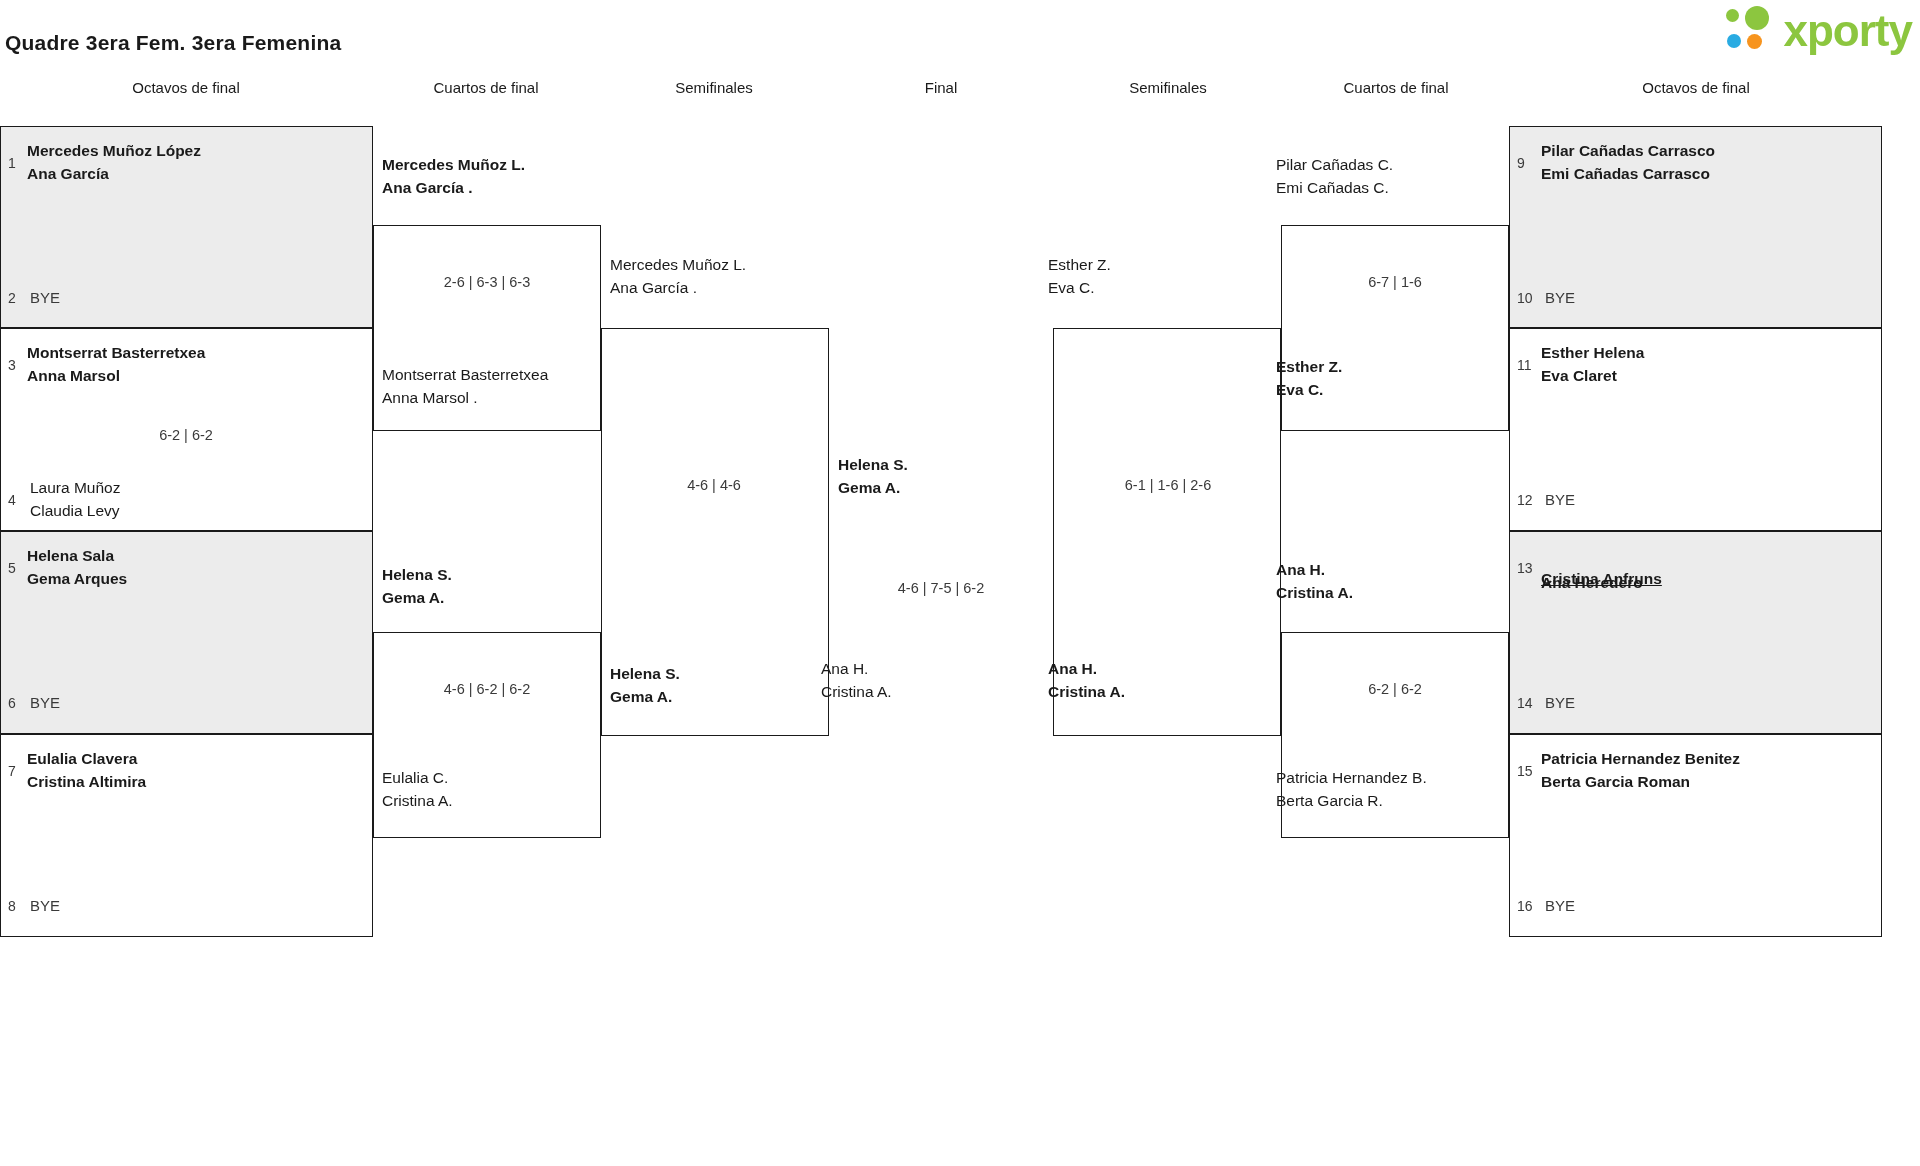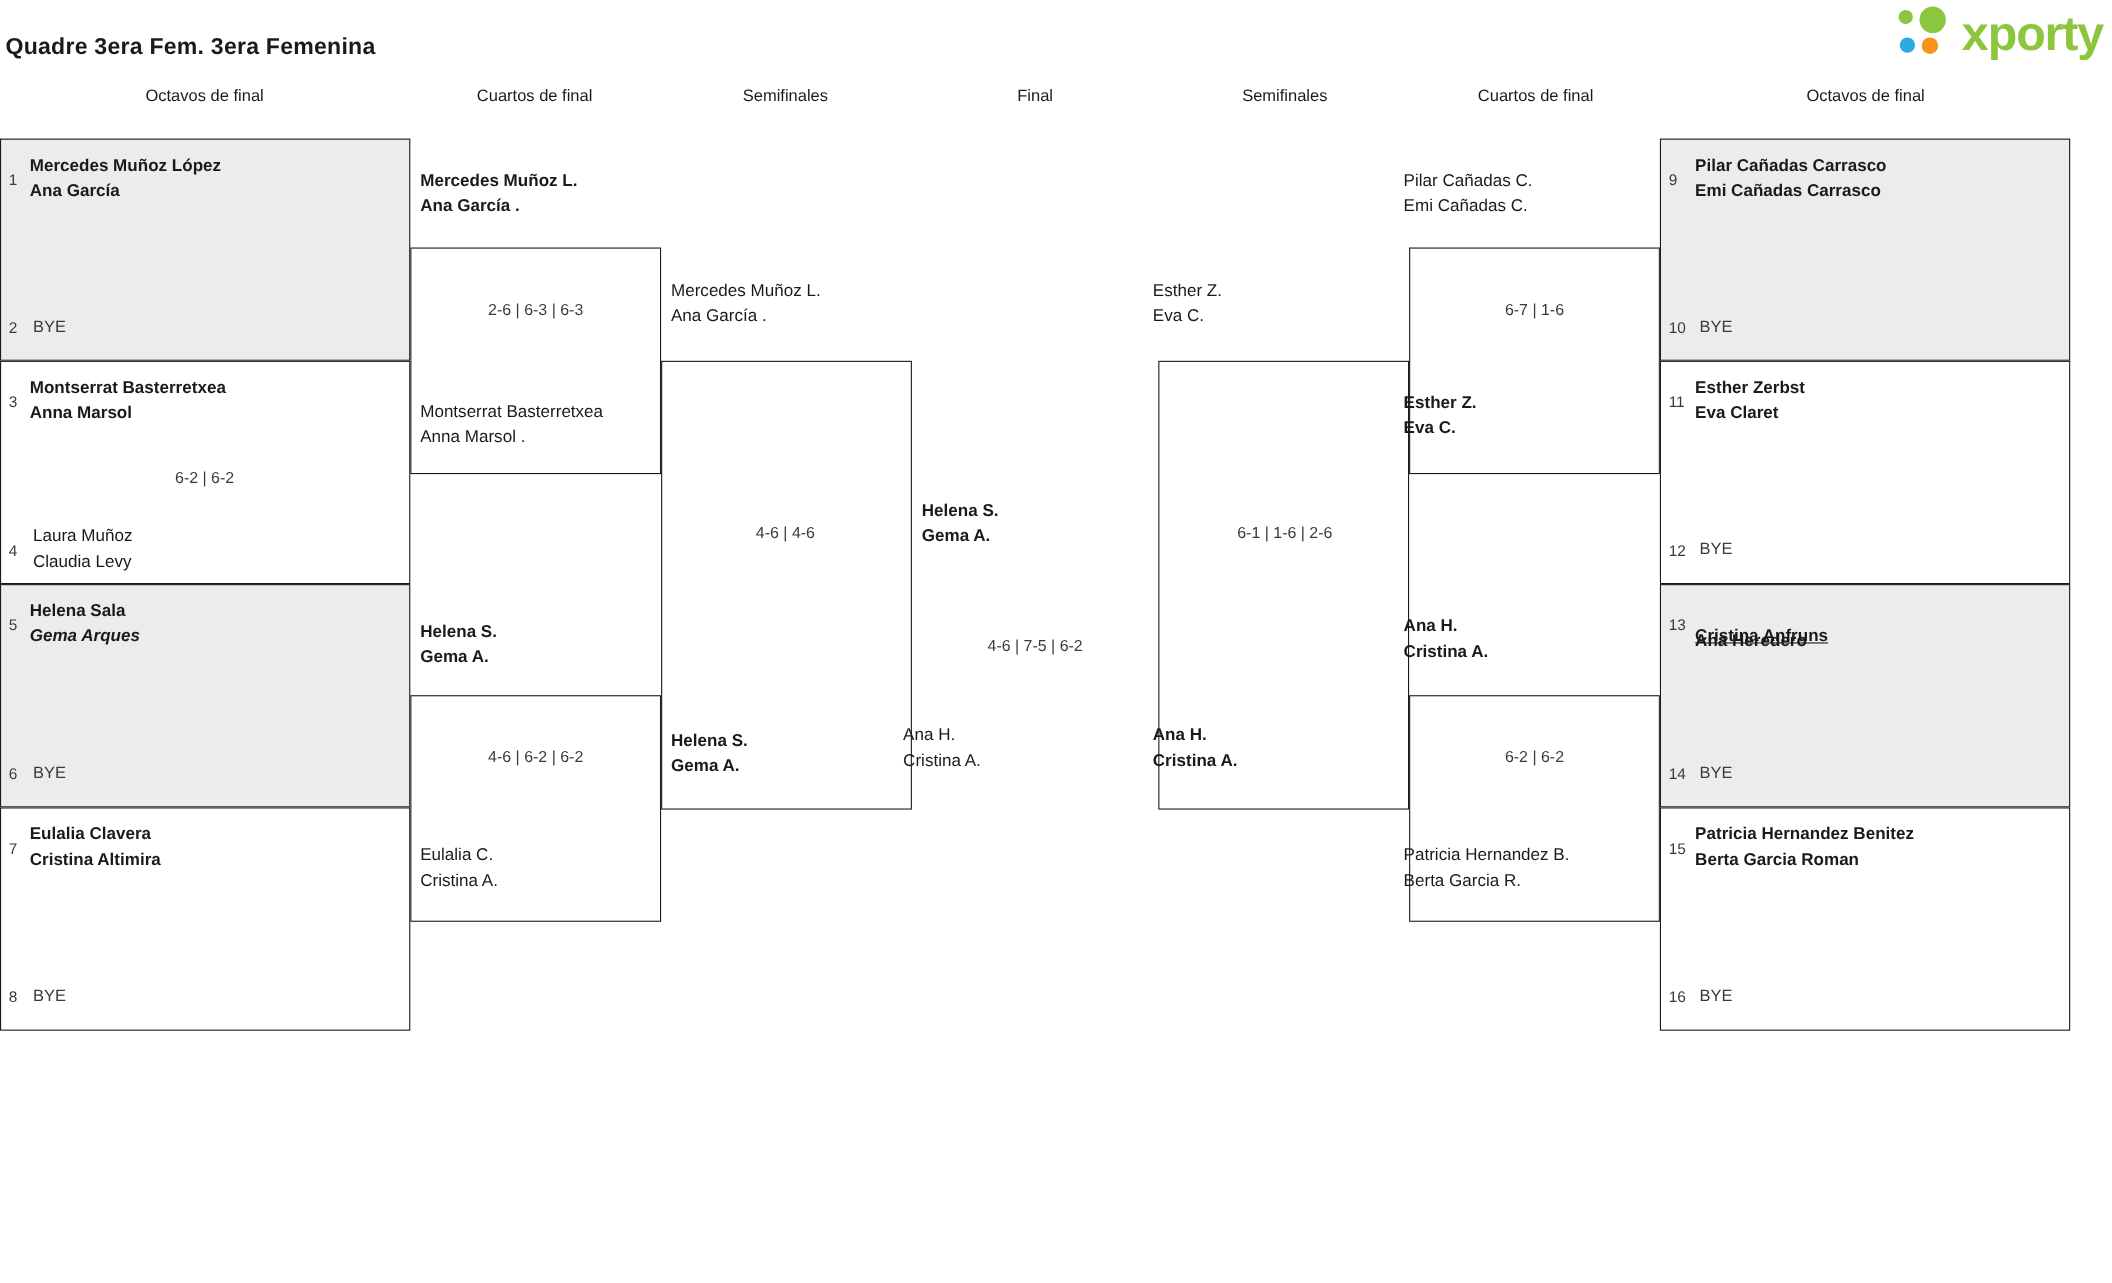--- a/index.html
+++ b/index.html
@@ -151,21 +151,21 @@
 
   <div class="names bye" style="left:30px; top:288px;">BYE</div>
 
   <div class="names win" style="left:27px; top:343px;">Montserrat Basterretxea</div>
   <div class="names win" style="left:27px; top:366px;">Anna Marsol</div>
 
   <div class="names" style="left:30px; top:478px;">Laura Muñoz</div>
   <div class="names" style="left:30px; top:501px;">Claudia Levy</div>
 
   <div class="names win" style="left:27px; top:546px;">Helena Sala</div>
-  <div class="names win" style="left:27px; top:569px;font-style:italic;">Gema Arques</div>
+  <div class="names win" style="left:27px; top:569px;">Gema Arques</div>
 
   <div class="names bye" style="left:30px; top:693px;">BYE</div>
 
   <div class="names win" style="left:27px; top:749px;">Eulalia Clavera</div>
   <div class="names win" style="left:27px; top:772px;">Cristina Altimira</div>
 
   <div class="names bye" style="left:30px; top:896px;">BYE</div>
 
   <div class="score" style="left:186px; top:427px;">6-2 | 6-2</div>
 
@@ -247,21 +247,21 @@
   <div class="seed" style="left:1517px; top:560px;">13</div>
   <div class="seed" style="left:1517px; top:695px;">14</div>
   <div class="seed" style="left:1517px; top:763px;">15</div>
   <div class="seed" style="left:1517px; top:898px;">16</div>
 
   <div class="names win" style="left:1541px; top:141px;">Pilar Cañadas Carrasco</div>
   <div class="names win" style="left:1541px; top:164px;">Emi Cañadas Carrasco</div>
 
   <div class="names bye" style="left:1545px; top:288px;">BYE</div>
 
-  <div class="names win" style="left:1541px; top:343px;">Esther Zerbst</div>
+  <div class="names win" style="left:1541px; top:343px;">Esther Helena</div>
   <div class="names win" style="left:1541px; top:366px;">Eva Claret</div>
 
   <div class="names bye" style="left:1545px; top:490px;">BYE</div>
 
   <div class="names win" style="left:1541px; top:573px;">Ana Heredero</div>
   <div class="names win" style="left:1541px; top:569px;text-decoration:underline;">Cristina Anfruns</div>
 
   <div class="names bye" style="left:1545px; top:693px;">BYE</div>
 
   <div class="names win" style="left:1541px; top:749px;">Patricia Hernandez Benitez</div>

